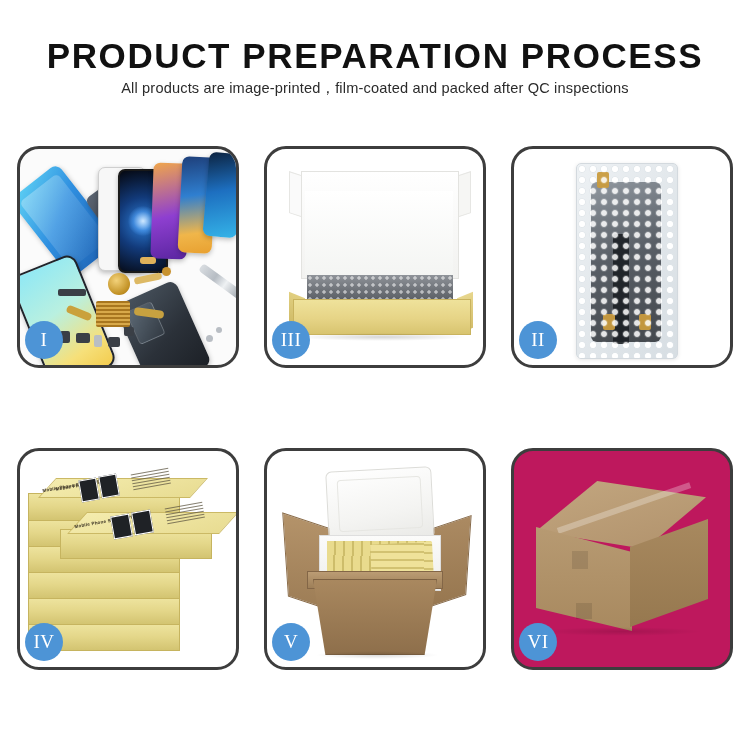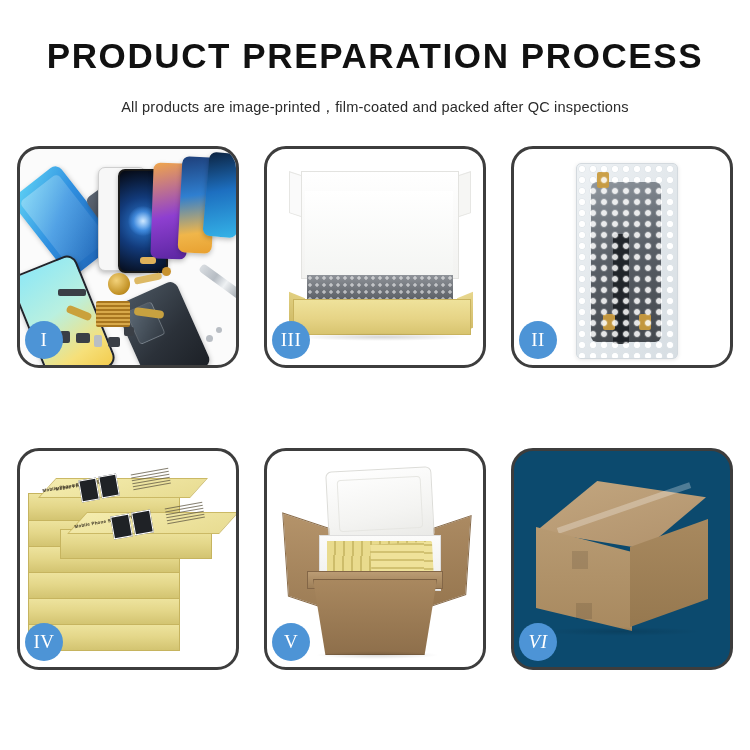--- a/index.html
+++ b/index.html
@@ -18,21 +18,21 @@
   .header { text-align: center; padding-top: 38px; }
   .title {
     font-size: 35px;
     font-weight: 700;
     letter-spacing: 1.6px;
     color: #111111;
     line-height: 1;
     white-space: nowrap;
   }
   .subtitle {
-    margin-top: 25px;
+    margin-top: 6px;
     font-size: 14.6px;
     font-weight: 400;
     color: #2b2b2b;
     letter-spacing: .15px;
     white-space: nowrap;
   }
 
   
   .grid {
     position: absolute;
@@ -228,21 +228,21 @@
   .v-foambox { position:absolute; left:52px; top:84px; width:120px; height:54px;
     background: linear-gradient(180deg,#fbfbfa 0%,#eeeeeb 100%); border:1px solid #dedede; }
   .v-yellow { position:absolute; left:60px; top:90px; width:104px; height:42px;
     background: repeating-linear-gradient(92deg,#e9db8d 0 7px,#cdbd6a 7px 9px); }
   .v-yellow2 { position:absolute; left:104px; top:92px; width:62px; height:38px;
     background: repeating-linear-gradient(4deg,#efe29a 0 6px,#d2c272 6px 8px); transform: rotate(-3deg); }
   .v-shadow { position:absolute; left:48px; top:200px; width:124px; height:8px;
     background: radial-gradient(ellipse at center, rgba(0,0,0,.14), rgba(0,0,0,0) 70%); }
 
   
-  .p6 { background: #0c4a6e; font-style: italic; }
+  .p6 { background: #be185d; }
   .c-top { position:absolute; left:22px; top:30px; width:170px; height:68px;
     background: linear-gradient(165deg,#c2a67f 0%,#b1926c 100%);
     clip-path: polygon(36% 0, 100% 24%, 64% 100%, 0 74%); }
   .c-tape { position:absolute; left:40px; top:54px; width:140px; height:6px;
     background: rgba(255,255,255,.28); transform: rotate(-19deg); }
   .c-left { position:absolute; left:22px; top:76px; width:96px; height:104px;
     background: linear-gradient(180deg,#b79a72 0%,#a8895f 100%);
     clip-path: polygon(0 0, 100% 24%, 100% 100%, 0 78%); }
   .c-right { position:absolute; left:116px; top:68px; width:78px; height:108px;
     background: linear-gradient(180deg,#a8895f 0%,#96784f 100%);

